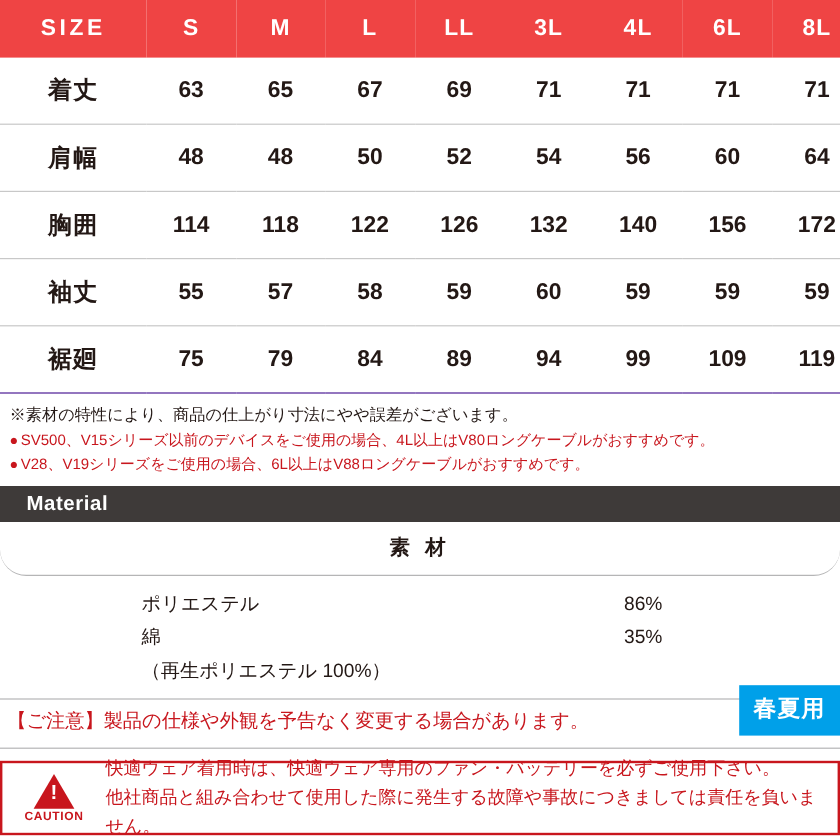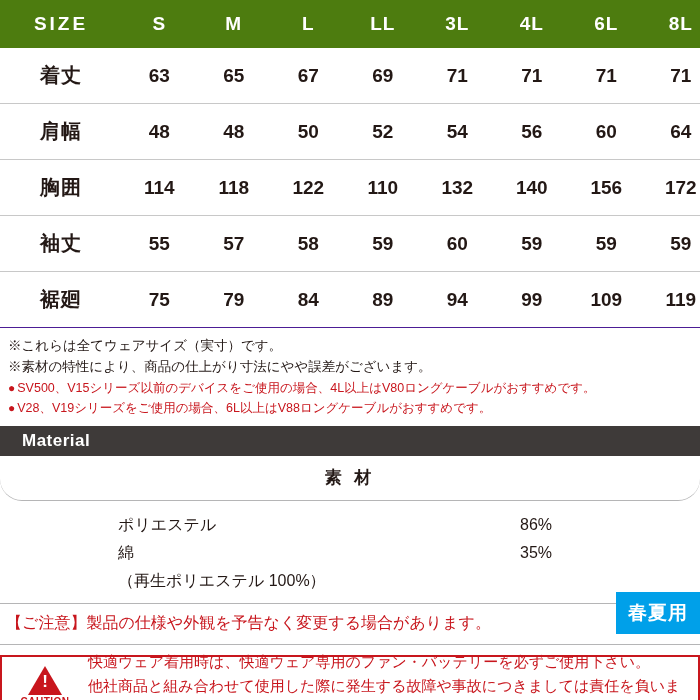--- a/index.html
+++ b/index.html
@@ -26,21 +26,21 @@
     width: 700px;
     border-collapse: collapse;
     table-layout: fixed;
   }
   table.size-table th,
   table.size-table td {
     text-align: center;
     font-weight: bold;
   }
   table.size-table thead th {
-    background: #4d7c0f;
+    background: #ef4444;
     color: #ffffff;
     height: 46px;
     font-size: 19px;
     letter-spacing: 1px;
     margin-top: 31px;
   }
   table.size-table thead th.size-label {
     font-size: 19px;
     letter-spacing: 3px;
   }
@@ -244,21 +244,21 @@
         <td>54</td>
         <td>56</td>
         <td>60</td>
         <td>64</td>
       </tr>
       <tr>
         <td class="row-head">胸囲</td>
         <td>114</td>
         <td>118</td>
         <td>122</td>
-        <td>110</td>
+        <td>126</td>
         <td>132</td>
         <td>140</td>
         <td>156</td>
         <td>172</td>
       </tr>
       <tr>
         <td class="row-head">袖丈</td>
         <td>55</td>
         <td>57</td>
         <td>58</td>
@@ -276,21 +276,20 @@
         <td>89</td>
         <td>94</td>
         <td>99</td>
         <td>109</td>
         <td>119</td>
       </tr>
     </tbody>
   </table>
 
   <div class="notes">
-    <div class="note-line">※これらは全てウェアサイズ（実寸）です。</div>
     <div class="note-line">※素材の特性により、商品の仕上がり寸法にやや誤差がございます。</div>
     <div class="red-note">
       <span class="bullet">●</span><span>SV500、V15シリーズ以前のデバイスをご使用の場合、4L以上はV80ロングケーブルがおすすめです。</span>
     </div>
     <div class="red-note">
       <span class="bullet">●</span><span>V28、V19シリーズをご使用の場合、6L以上はV88ロングケーブルがおすすめです。</span>
     </div>
   </div>
 
   <div class="material-bar">Material</div>

